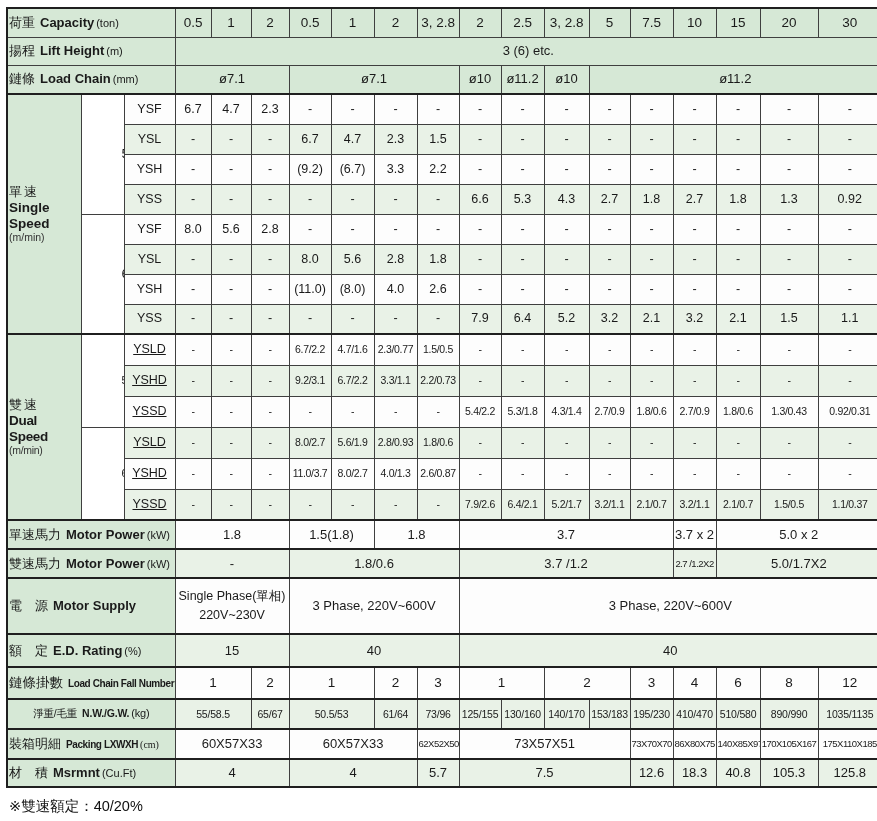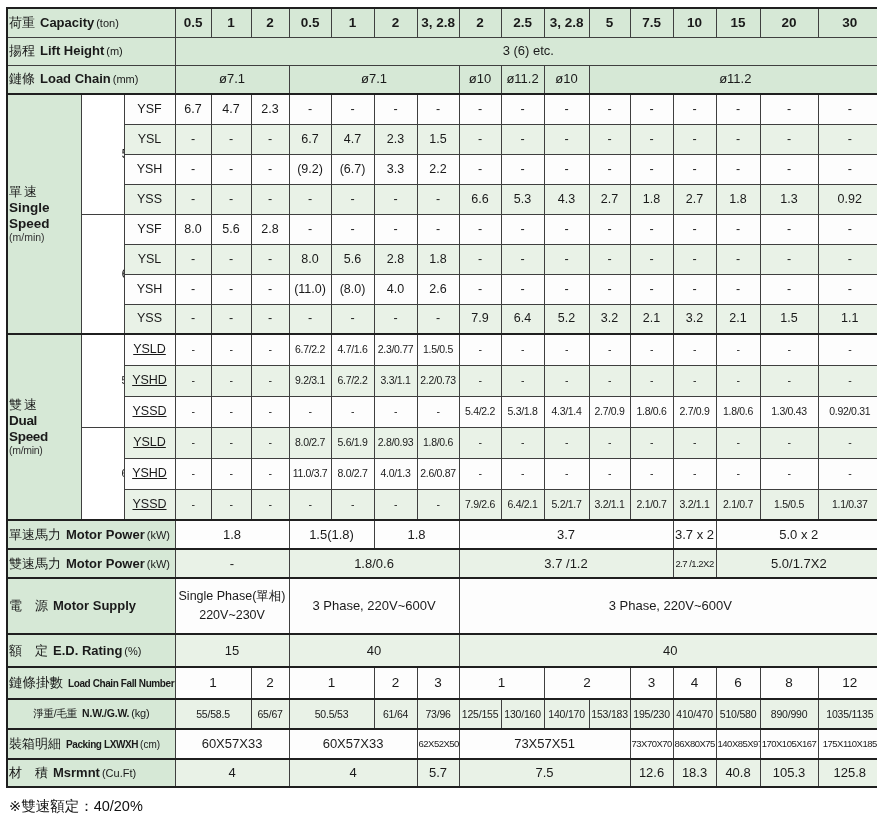--- a/index.html
+++ b/index.html
@@ -44,26 +44,26 @@
   td.freq{background:#ffffff !important;font-weight:normal;font-size:13.5px;padding-left:40px;}
   td.lbl{
     text-align:left;
     white-space:nowrap;
     font-size:13px;
   }
   td.lbl .zh{margin-right:5px;}
   td.lbl .en{font-weight:bold;}
   td.lbl .unit{font-size:11px;margin-left:2px;}
   td.lbl.lbl-sm .en{font-size:10px;letter-spacing:-0.4px;}
-  td.lbl.lbl-sm .unit{font-size:10px;}
+  td.lbl.lbl-sm .unit{font-size:10px;font-family:Liberation Serif, serif;}
   td.grp{text-align:left;white-space:normal;}
   td.grp .zh{display:block;font-size:13px;letter-spacing:2px;}
   td.grp .en{display:block;font-weight:bold;font-size:13.5px;line-height:1.15;}
   td.grp .unit{display:block;font-size:10.5px;color:#333;}
-  td.cap{font-weight:bold;font-size:13.5px;}
+  td.cap{font-weight:normal;font-size:13.5px;}
   td.model{font-size:12.5px;letter-spacing:0;}
   tr.dual td{font-size:10.5px;letter-spacing:-0.3px;}
   tr.dual td.model{font-size:12.5px;letter-spacing:0;text-decoration:underline;}
   tr.nw td{font-size:10.5px;letter-spacing:-0.2px;text-align:center;}
   tr.fall td{font-size:13.5px;}
   td.sm{font-size:9.5px;letter-spacing:-0.5px;}
   td.ml{white-space:pre-line;font-size:12.5px;line-height:1.55;}
   td.big{font-size:13px;}
   .footnote{
     margin:9px 0 0 3px;

